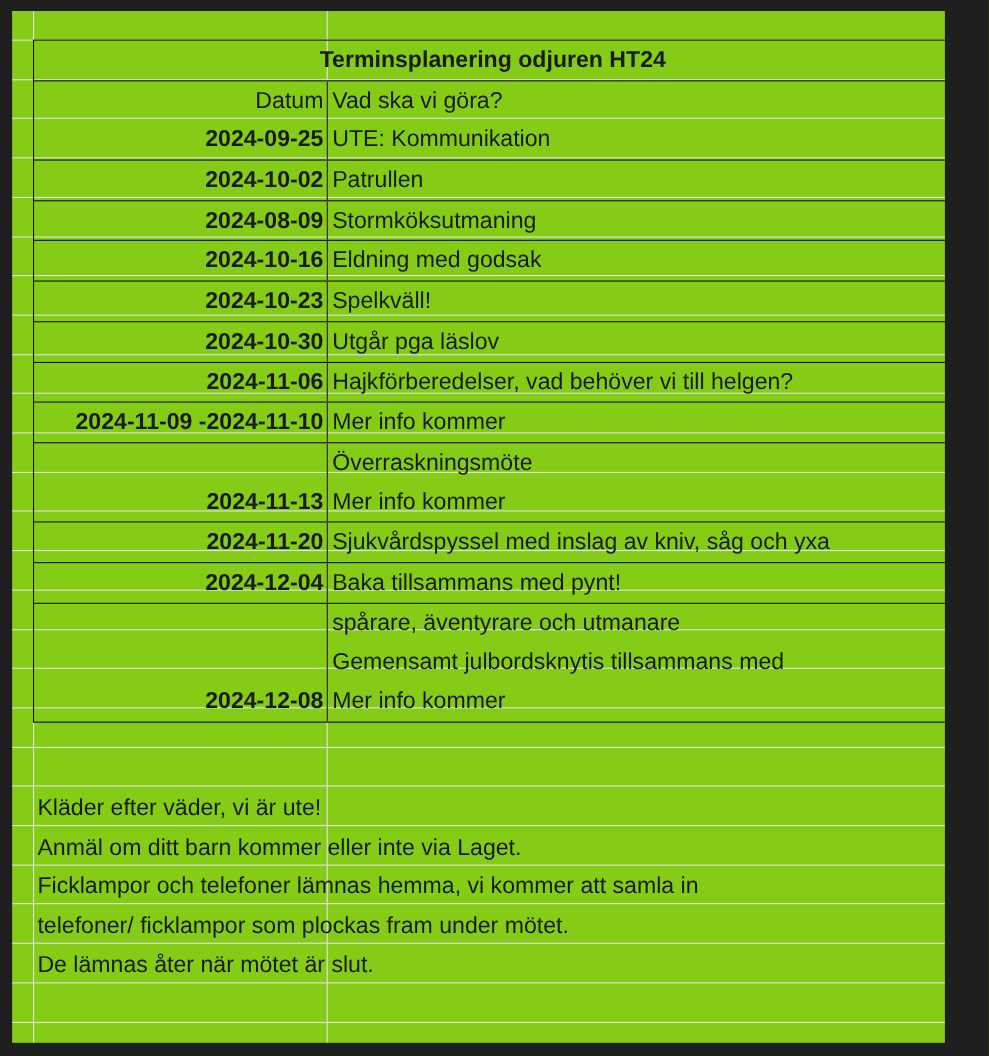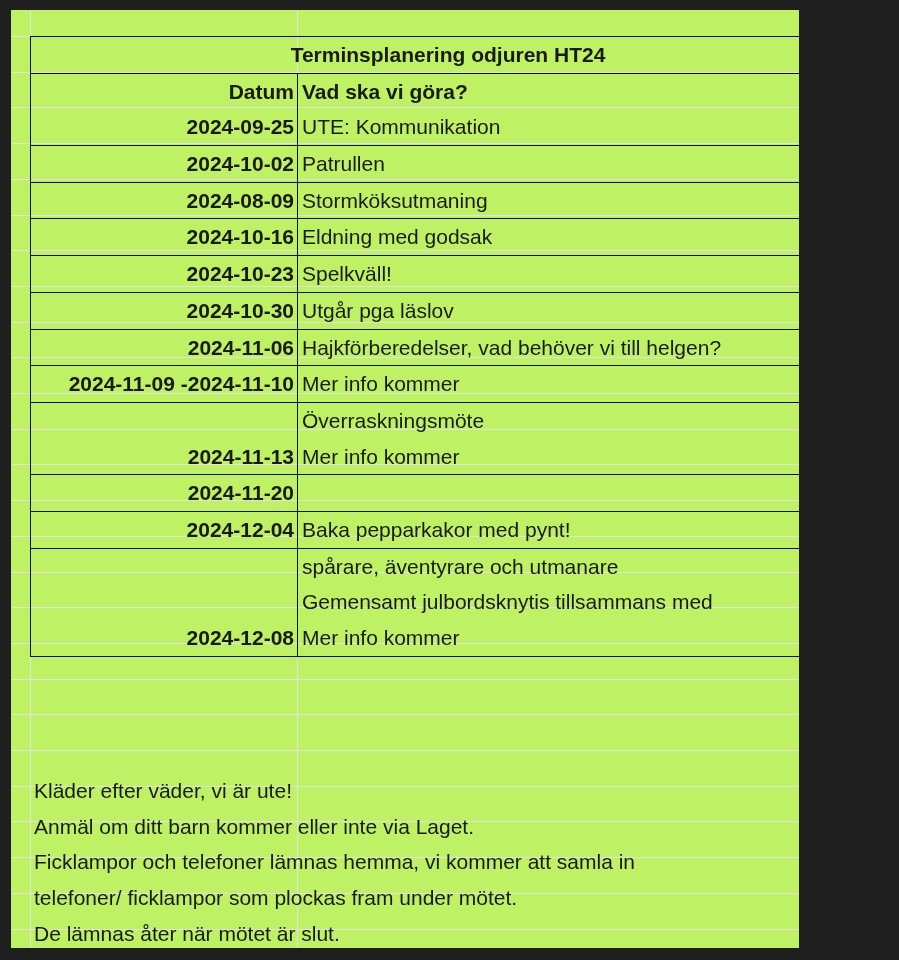--- a/index.html
+++ b/index.html
@@ -6,22 +6,22 @@
   body {
     width: 899px; height: 960px;
     background: #1f1f1f;
     position: relative;
     overflow: hidden;
     font-family: "Liberation Sans", "DejaVu Sans", sans-serif;
   }
   .sheet {
     position: absolute;
     left: 11px; top: 10px;
-    width: 788px; height: 938px;
-    background: #bef264;
+    width: 848px; height: 938px;
+    background: #84cc16;
     overflow: hidden;
   }
   
   .gridline-v {
     position: absolute; top: 0; bottom: 0; width: 1px; background: #e1e1e1;
   }
   .gridline-h {
     position: absolute; left: 0; right: 0; height: 1px; background: #e1e1e1;
   }
   
@@ -56,26 +56,26 @@
   .cell-activity {
     flex: 1;
     padding-left: 4px;
   }
   .title-row .cell {
     width: 100%;
     text-align: center;
     font-weight: bold;
     font-size: 21px;
   }
-  .header-row .cell { font-weight: bold; }
+  .header-row .cell { font-weight: normal; }
   .line { display: block; height: 35.7px; line-height: 35.7px; }
   
   .notes {
     position: absolute;
-    left: 23px; top: 763px;
+    left: 23px; top: 707px;
   }
   .note {
     font-size: 21px; color: #1a1a1a;
     height: 35.7px; line-height: 35.7px;
     white-space: nowrap;
   }
 </style>
 </head>
 <body>
 
@@ -196,27 +196,30 @@
           </div>
           <div class="cell cell-activity">
             <span class="line">Överraskningsmöte</span>
             <span class="line">Mer info kommer</span>
           </div>
         </div>
         <div class="row">
           <div class="cell cell-date">
             <span class="line">2024-11-20</span>
           </div>
+          <div class="cell cell-activity">
+            <span class="line">Sjukvårdspyssel med inslag av kniv, såg och yxa</span>
+          </div>
         </div>
         <div class="row">
           <div class="cell cell-date">
             <span class="line">2024-12-04</span>
           </div>
           <div class="cell cell-activity">
-            <span class="line">Baka pepparkakor med pynt!</span>
+            <span class="line">Baka tillsammans med pynt!</span>
           </div>
         </div>
         <div class="row">
           <div class="cell cell-date">
             <span class="line">2024-12-08</span>
           </div>
           <div class="cell cell-activity">
             <span class="line">spårare, äventyrare och utmanare</span>
             <span class="line">Gemensamt julbordsknytis tillsammans med</span>
             <span class="line">Mer info kommer</span>

